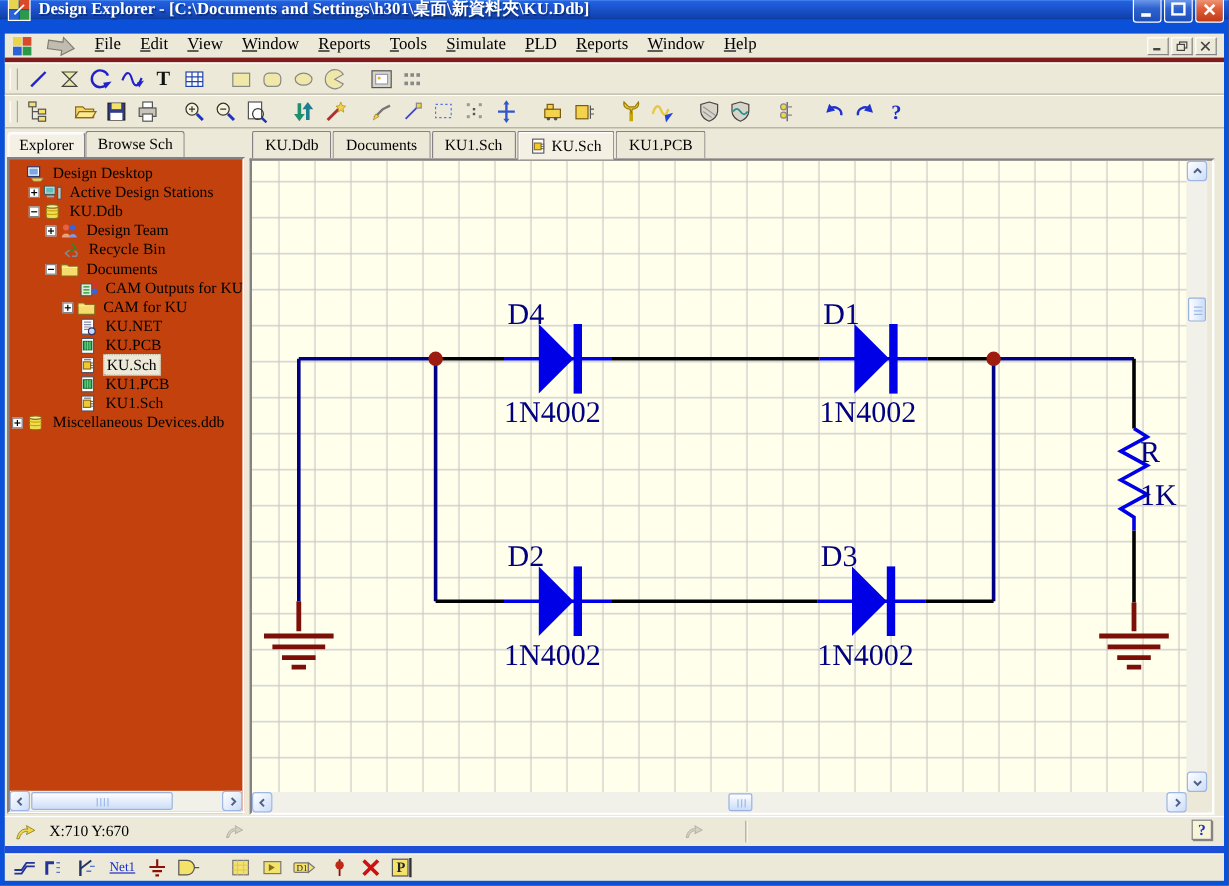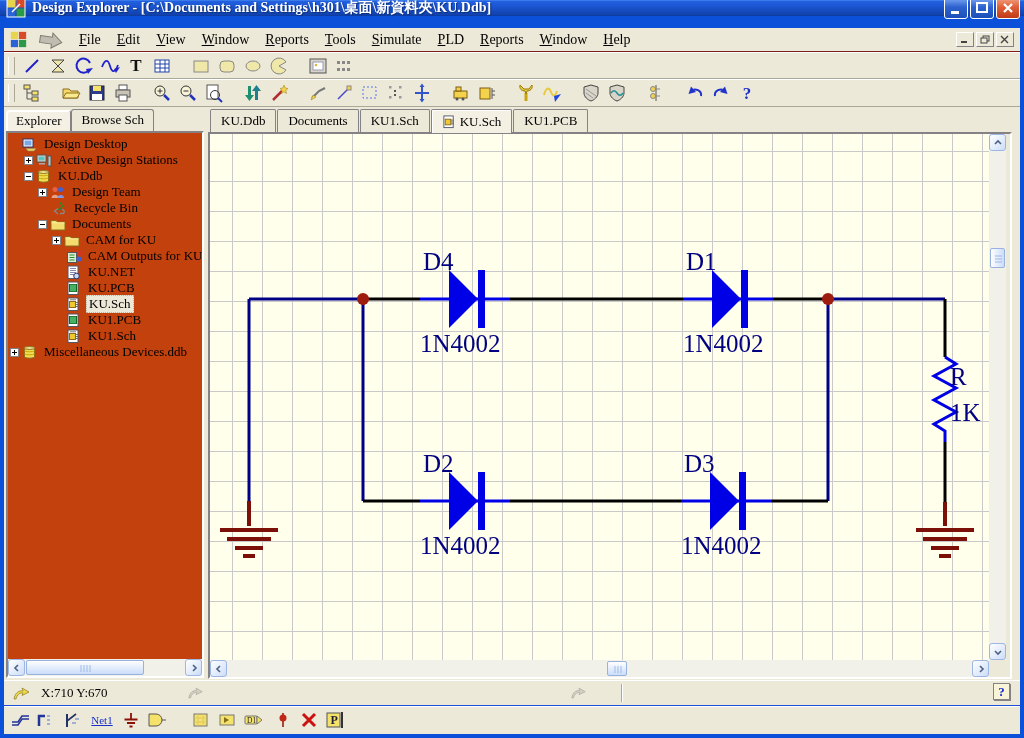--- a/index.html
+++ b/index.html
@@ -8,21 +8,21 @@
   
   .titlebar{height:16px;display:flex;align-items:center;padding:0 4px 0 6px;
     background:linear-gradient(180deg,#4A8AF0 0%,#2160DF 8%,#1C55D2 40%,#1142AC 92%,#0D3A9A 100%);}
   .title-text{color:#fff;font-weight:bold;font-size:14px;margin-left:6px;flex:1;white-space:nowrap;overflow:hidden;text-shadow:1px 1px 1px #0A2E7A;}
   .wbtn{width:24px;height:22px;margin-left:2px;border-radius:3px;display:flex;align-items:center;justify-content:center;
     border:1px solid #fff;background:linear-gradient(180deg,#7BA7F2,#2E63CF 45%,#1C4FB8);}
   .wbtn.close{background:linear-gradient(180deg,#F2A384,#E0603A 45%,#C03A17);}
   
   .inner{position:absolute;top:28px;left:4px;right:4px;bottom:4px;background:#ECE9D8;display:flex;flex-direction:column;}
   
-  .menubar{height:24px;display:flex;align-items:center;padding:4px 2px;border-bottom:1px solid #7f1d1d;font-size:14px;}
+  .menubar{height:24px;display:flex;align-items:center;padding:4px 2px;border-bottom:4px solid #7f1d1d;font-size:14px;}
   .mi{display:inline-block;padding:1px 8px;cursor:default;}
   .mi::first-letter{text-decoration:underline;}
   .mdi-ctrls{margin-left:auto;display:flex;gap:2px;padding-right:4px;}
   .mdibtn{width:18px;height:15px;background:#ECE9D8;border:1px solid;border-color:#fff #848284 #848284 #fff;display:flex;align-items:center;justify-content:center;}
   
   .tbrow{display:flex;align-items:center;border-top:1px solid #fff;border-bottom:1px solid #ACA899;padding:1px 2px;}
   .tbrow.r1{height:27px;} .tbrow.r2{height:28px;}
   .grip{width:7px;height:18px;border-left:1px solid #fff;border-right:1px solid #ACA899;margin:0 4px 0 2px;}
   .tb{width:26px;height:23px;border:none;background:transparent;display:flex;align-items:center;justify-content:center;padding:0;}
   .gap{width:13px;}
@@ -58,21 +58,21 @@
   .canvasbox{border:2px solid;border-color:#848284 #fff #fff #848284;background:#ECE9D8;display:grid;grid-template-columns:779px 17px;grid-template-rows:526px 17px;}
   .vscroll{background:#F1F0E9;display:flex;flex-direction:column;align-items:center;}
   .hscroll{background:#F1F0E9;display:flex;align-items:center;}
   .corner{background:#ECE9D8;}
   
   .statusbar{height:25px;border-top:1px solid #fff;display:flex;align-items:center;font-size:13px;position:relative;padding-left:8px;}
   .sdiv{position:absolute;left:617px;top:3px;bottom:3px;width:0;border-left:1px solid #ACA899;border-right:1px solid #fff;}
   .coords{margin-left:10px;}
   .help-q{position:absolute;right:10px;top:2px;width:17px;height:17px;border:1px solid #848284;background:#F8F4D8;color:#1A2ECC;font-weight:bold;font-size:13px;display:flex;align-items:center;justify-content:center;box-shadow:1px 1px 0 #848284;}
   
-  .btoolbar{height:29px;border-top:1px solid #1d4ed8;box-shadow:inset 0 1px 0 #fff;display:flex;align-items:center;padding-left:4px;}
+  .btoolbar{height:29px;border-top:6px solid #1d4ed8;box-shadow:inset 0 1px 0 #fff;display:flex;align-items:center;padding-left:4px;}
   .netlbl{font-size:11px;color:#1A2ECC;text-decoration:underline;font-family:"Liberation Serif",serif;}
   svg{display:block;}
   text.sch{font-family:"Liberation Serif",serif;}
 </style>
 </head>
 <body>
 
 <div class="window">
 
   <div class="titlebar">
@@ -475,41 +475,41 @@
                 <span class="texp"></span>
                 <span class="ticon">
                   <svg width="16" height="13" viewBox="0 0 16 13">
                     <path d="M1,2.5 H6 L7.5,4 H15 V12 H1 Z" fill="#F5DC6E" stroke="#8A6C1C"></path>
                     <path d="M1.5,4.8 H14.5" stroke="#FBF0A0"></path>
                   </svg>
                 </span>
                 <span class="tlabel">Documents</span>
               </div>
             <div class="trow">
-                <span class="tspc" style="width:42px"></span>
-                <span class="texp plus"></span>
-                <span class="ticon">
-                  <svg width="16" height="13" viewBox="0 0 16 13">
-                    <path d="M1,2.5 H6 L7.5,4 H15 V12 H1 Z" fill="#F5DC6E" stroke="#8A6C1C"></path>
-                    <path d="M1.5,4.8 H14.5" stroke="#FBF0A0"></path>
-                  </svg>
-                </span>
-                <span class="tlabel">CAM for KU</span>
-              </div>
-            <div class="trow">
                 <span class="tspc" style="width:56px"></span>
                 <span class="ticon">
                   <svg width="16" height="15" viewBox="0 0 16 15">
                     <rect x="1.5" y="3.5" width="9" height="10" fill="#D8EED8" stroke="#555"></rect>
                     <path d="M3.5,6 H8.5 M3.5,8.5 H8.5 M3.5,11 H8.5" stroke="#2A8A2A"></path>
                     <path d="M11,2 L15,6 M15,2 L11,6" stroke="#D83030" stroke-width="1.6"></path>
                     <circle cx="13" cy="10" r="2.5" fill="#4060D8"></circle>
                   </svg>
                 </span>
                 <span class="tlabel">CAM Outputs for KU</span>
+              </div>
+            <div class="trow">
+                <span class="tspc" style="width:42px"></span>
+                <span class="texp plus"></span>
+                <span class="ticon">
+                  <svg width="16" height="13" viewBox="0 0 16 13">
+                    <path d="M1,2.5 H6 L7.5,4 H15 V12 H1 Z" fill="#F5DC6E" stroke="#8A6C1C"></path>
+                    <path d="M1.5,4.8 H14.5" stroke="#FBF0A0"></path>
+                  </svg>
+                </span>
+                <span class="tlabel">CAM for KU</span>
               </div>
             <div class="trow">
                 <span class="tspc" style="width:56px"></span>
                 <span class="ticon">
                   <svg width="15" height="15" viewBox="0 0 15 15">
                     <rect x="2" y="1" width="10" height="12.5" fill="#fff" stroke="#556"></rect>
                     <path d="M4,3.5 H10 M4,5.5 H10 M4,7.5 H10 M4,9.5 H8" stroke="#88A"></path>
                     <circle cx="10.5" cy="11" r="2.8" fill="#C8D8F8" stroke="#336"></circle>
                   </svg>
                 </span>

